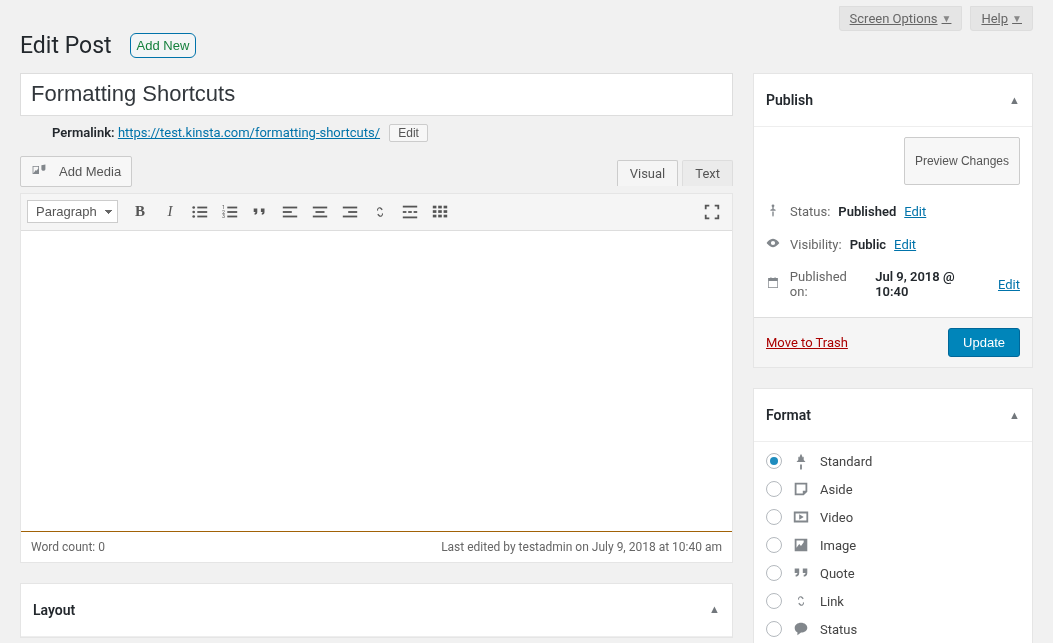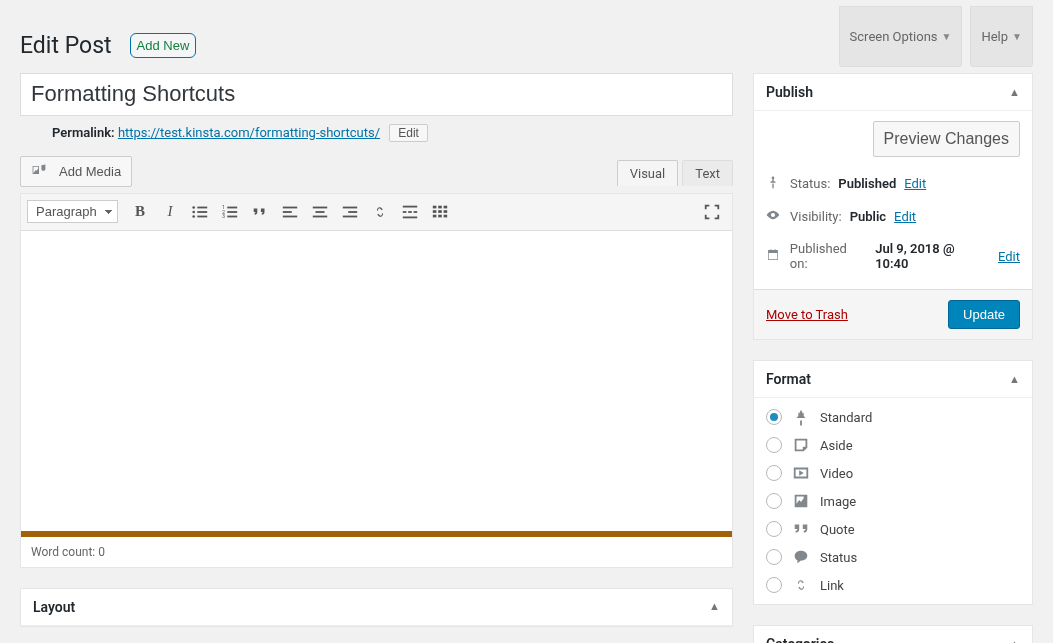--- a/index.html
+++ b/index.html
@@ -1,19 +1,19 @@
 <!DOCTYPE html>
 <html><head>
 <meta charset="utf-8">
 <style>
 * { box-sizing: border-box; margin: 0; padding: 0; }
 body { font-family: -apple-system, BlinkMacSystemFont, "Segoe UI", Roboto, sans-serif; font-size: 13px; color: #444; background: #f1f1f1; }
 .wrap { padding: 10px 20px 0 20px; max-width: 1053px; }
 .top-tabs { position: absolute; right: 20px; top: 6px; display: flex; gap: 8px; }
-.top-tab { background: #e5e5e5; border: 1px solid #ddd; border-radius: 0 0 3px 3px; padding: 22px 10px; font-size: 13px; color: #666; cursor: pointer; display: flex; align-items: center; gap: 4px; }
+.top-tab { background: #e5e5e5; border: 1px solid #ddd; border-radius: 0 0 3px 3px; padding: 4px 10px; font-size: 13px; color: #666; cursor: pointer; display: flex; align-items: center; gap: 4px; text-decoration: underline; }
 .top-tab .arrow { font-size: 10px; color: #888; }
 .page-header { display: flex; align-items: center; gap: 18px; margin-top: 22px; margin-bottom: 14px; }
 .page-title { font-size: 23px; font-weight: 400; color: #23282d; }
 .add-new { border: 1px solid #0073aa; color: #15803d; background: #f3f5f6; padding: 4px 6px; border-radius: 6px; font-size: 13px; cursor: pointer; }
 .columns { display: flex; gap: 20px; align-items: flex-start; }
 .col-main { flex: 1; min-width: 0; }
 .col-side { width: 280px; flex-shrink: 0; }
 .title-input { width: 100%; font-size: 22px; padding: 6px 10px; border: 1px solid #ddd; background: #fff; color: #32373c; line-height: 1.3; }
 .permalink-row { margin: 8px 0 14px 0; color: #666; font-size: 13px; }
 .permalink-row strong { color: #23282d; font-weight: 600; margin-left: 32px; }
@@ -23,27 +23,27 @@
 .editor-tabs { float: right; display: flex; margin-top: 4px; }
 .editor-tab { border: 1px solid #ddd; border-bottom: none; padding: 5px 12px; font-size: 13px; color: #555; background: #ebebeb; cursor: pointer; margin-left: 4px; border-radius: 2px 2px 0 0; }
 .editor-tab.active { background: #f5f5f5; border-color: #ccc; }
 .editor-box { background: #fff; border: 1px solid #e5e5e5; margin-top: 6px; clear: both; }
 .toolbar { background: #f5f5f5; border-bottom: 1px solid #ddd; padding: 4px 6px; display: flex; align-items: center; gap: 2px; }
 .para-select { border: 1px solid #ccc; background: #fff; padding: 3px 20px 3px 8px; font-size: 13px; color: #555; margin-right: 6px; appearance: none; -webkit-appearance: none; background-image: linear-gradient(45deg, transparent 50%, #666 50%), linear-gradient(135deg, #666 50%, transparent 50%); background-position: right 8px center, right 4px center; background-size: 4px 4px, 4px 4px; background-repeat: no-repeat; }
 .tb-btn { width: 28px; height: 28px; display: inline-flex; align-items: center; justify-content: center; color: #555; cursor: pointer; border-radius: 2px; font-size: 15px; }
 .tb-btn svg { width: 18px; height: 18px; fill: #555; }
 .tb-spacer { flex: 1; }
 .editor-content { min-height: 300px; padding: 10px; }
-.editor-status { display: flex; justify-content: space-between; padding: 8px 10px; background: #fff; border-top: 6px solid #a16207; font-size: 12px; color: #666; }
+.editor-status { display: flex; justify-content: space-between; padding: 8px 10px; background: #fff; border-top: 1px solid #a16207; font-size: 12px; color: #666; }
 .postbox { background: #fff; border: 1px solid #e5e5e5; margin-bottom: 20px; }
-.postbox-header { display: flex; justify-content: space-between; align-items: center; padding: 10px 12px; border-bottom: 1px solid #eee; text-align: right; }
+.postbox-header { display: flex; justify-content: space-between; align-items: center; padding: 18px 12px; border-bottom: 1px solid #eee; text-align: right; }
 .postbox-header h2 { font-size: 14px; font-weight: 600; color: #23282d; }
 .toggle-arrow { color: #72777c; font-size: 11px; cursor: pointer; }
 .postbox-inside { padding: 10px 12px; }
-.preview-btn { float: right; border: 1px solid #ccc; background: #f7f7f7; padding: 8px 10px; border-radius: 2px; font-size: 16px; color: #555; cursor: pointer; margin-bottom: 10px; }
+.preview-btn { float: right; border: 1px solid #ccc; background: #f7f7f7; padding: 16px 10px; border-radius: 2px; font-size: 12px; color: #555; cursor: pointer; margin-bottom: 10px; }
 .pub-row { display: flex; align-items: center; gap: 8px; padding: 8px 0; font-size: 13px; color: #666; clear: both; }
 .pub-row .icon { width: 16px; color: #82878c; }
 .pub-row b { color: #23282d; font-weight: 600; }
 .pub-row a { color: #0073aa; text-decoration: underline; }
 .pub-actions { display: flex; justify-content: space-between; align-items: center; padding: 10px 12px; border-top: 1px solid #ddd; background: #f5f5f5; }
 .trash-link { color: #a00; text-decoration: underline; font-size: 13px; cursor: pointer; }
 .update-btn { background: #0085ba; border: 1px solid #006799; color: #fff; padding: 6px 14px; border-radius: 3px; font-size: 13px; font-weight: 400; cursor: pointer; }
 .format-list { display: flex; flex-direction: column; gap: 10px; }
 .format-item { display: flex; align-items: center; gap: 10px; font-size: 13px; color: #444; cursor: pointer; }
 .format-radio { width: 16px; height: 16px; border: 1px solid #b4b9be; border-radius: 50%; display: inline-flex; align-items: center; justify-content: center; }
@@ -176,20 +176,21 @@
           <span class="tb-spacer"></span>
           <span class="tb-btn">
               <svg viewBox="0 0 20 20">
                 <path d="M2 2h5v2H4v3H2V2zm16 0v5h-2V4h-3V2h5zM2 18v-5h2v3h3v2H2zm16 0h-5v-2h3v-3h2v5z"></path>
               </svg>
             </span>
         </div>
         <div class="editor-content"></div>
         <div class="editor-status">
           <span><span>Word count:</span> <span>0</span></span>
+          <span>Last edited by testadmin on July 9, 2018 at 10:40 am</span>
         </div>
       </div>
 
       <div class="postbox" style="margin-top:20px">
         <div class="postbox-header">
           <h2>Layout</h2>
           <span class="toggle-arrow">▲</span>
         </div>
       </div>
     </div>
@@ -282,33 +283,33 @@
                   <svg viewBox="0 0 20 20">
                     <path d="M3 5h5v5c0 3-2 4-4 4v-2c1 0 2-1 2-2H3V5zm9 0h5v5c0 3-2 4-4 4v-2c1 0 2-1 2-2h-3V5z"></path>
                   </svg>
                 </span>
               <span>Quote</span>
             </label>
             <label class="format-item">
               <span class="format-radio"></span>
               <span class="format-icon">
                   <svg viewBox="0 0 20 20">
+                    <path d="M8 12l4-4M7 9a3 3 0 014-4l2 2-1 1-2-2a1.5 1.5 0 00-2 2l-1 1zm6 2a3 3 0 01-4 4l-2-2 1-1 2 2a1.5 1.5 0 002-2l1-1z"></path>
+                  </svg>
+                </span>
+              <span>Link</span>
+            </label>
+            <label class="format-item">
+              <span class="format-radio"></span>
+              <span class="format-icon">
+                  <svg viewBox="0 0 20 20">
                     <path d="M10 3c4 0 7 2.5 7 5.5S14 14 10 14l-4 3v-3.5C3.5 12.5 3 10.5 3 8.5 3 5.5 6 3 10 3z"></path>
                   </svg>
                 </span>
               <span>Status</span>
-            </label>
-            <label class="format-item">
-              <span class="format-radio"></span>
-              <span class="format-icon">
-                  <svg viewBox="0 0 20 20">
-                    <path d="M8 12l4-4M7 9a3 3 0 014-4l2 2-1 1-2-2a1.5 1.5 0 00-2 2l-1 1zm6 2a3 3 0 01-4 4l-2-2 1-1 2 2a1.5 1.5 0 002-2l1-1z"></path>
-                  </svg>
-                </span>
-              <span>Link</span>
             </label>
           </div>
         </div>
       </div>
 
       <div class="postbox">
         <div class="postbox-header">
           <h2>Categories</h2>
           <span class="toggle-arrow">▲</span>
         </div>

